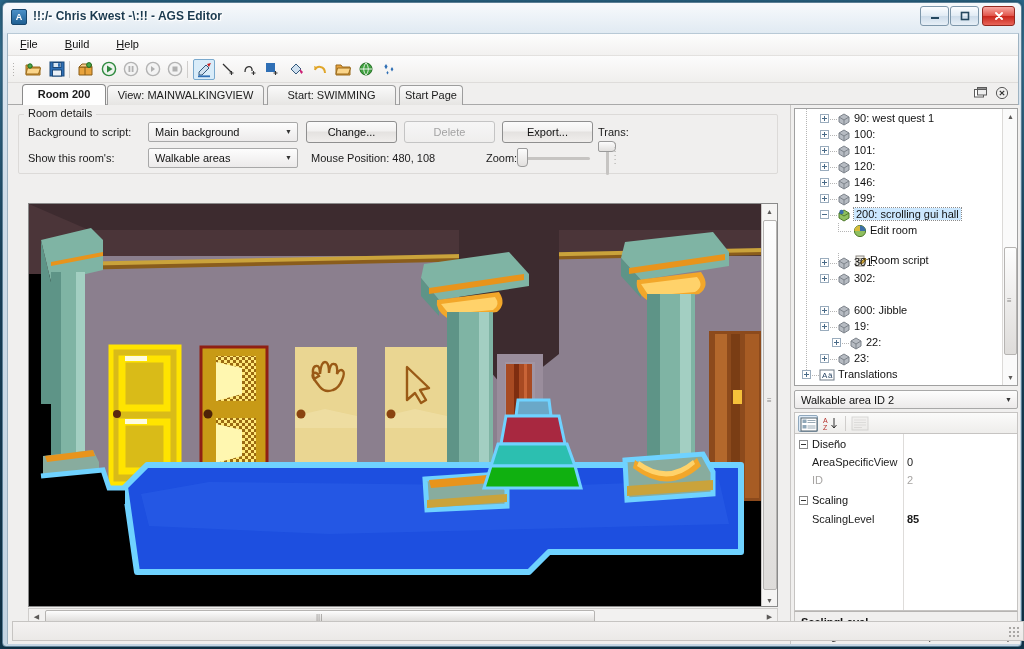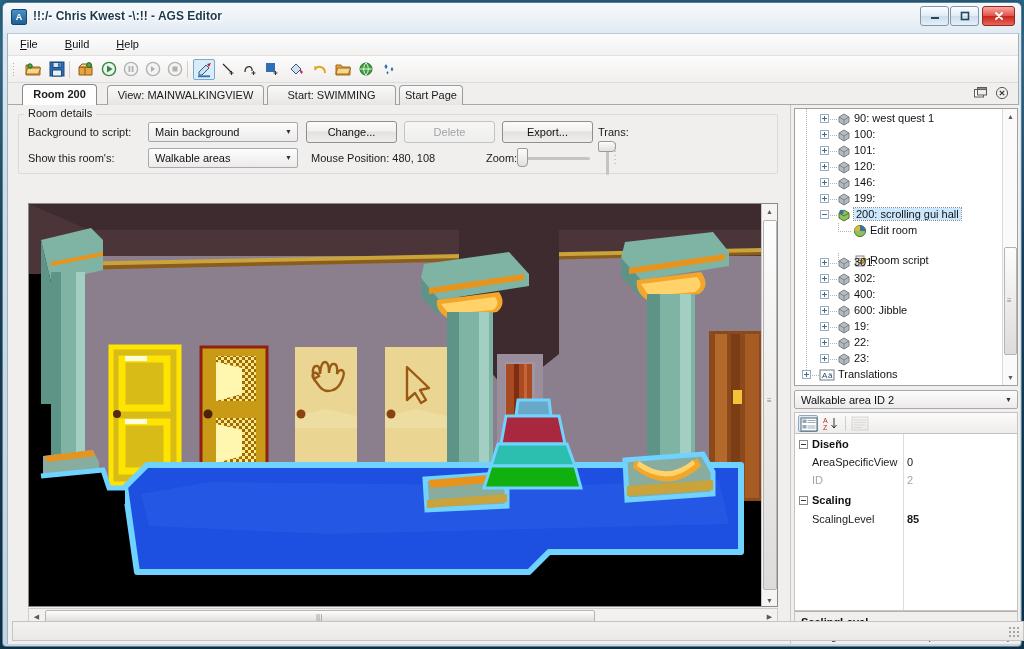--- a/index.html
+++ b/index.html
@@ -214,21 +214,21 @@
     border:1px solid #c6c4c2; border-bottom:none;
   }
   .pgt { position:absolute; top:2px; height:17px; cursor:pointer; }
   .pgt.sel { border:1px solid #90a8bd; background:#dceaf7; border-radius:2px; }
 
   #propgrid {
     position:absolute; left:3px; top:328px; width:224px; height:178px;
     background:#fff; border:1px solid #c6c4c2; overflow:hidden; font-size:11px;
   }
   .prow { position:absolute; left:0; width:222px; height:17px; }
-  .pcat { font-weight:bold; color:#111; }
+  .pcat { font-weight:normal; color:#111; }
   .pexp { position:absolute; left:4px; top:4px; width:9px; height:9px;
           border:1px solid #8a8a8a; background:#fff; cursor:pointer;}
   .pexp::before{content:'';position:absolute;left:1px;top:3px;width:5px;height:1px;background:#333;}
   .pcat-label { position:absolute; left:17px; top:2px; }
   .pname { position:absolute; left:17px; top:2px; color:#1b1b1b; }
   .pval  { position:absolute; left:112px; top:2px; color:#1b1b1b; }
   .pval.bold { font-weight:bold; }
   .pgray { color:#a6a4a2; }
   .pdiv { position:absolute; left:108px; top:0; width:1px; height:178px; background:#dedcda; }
 
@@ -393,21 +393,21 @@
         <div class="tb" style="left:370px">
           <svg width="16" height="16" viewBox="0 0 16 16">
             <path d="M5 3 l1.6 2.6 L5 8.2 L3.4 5.6Z" fill="#2f6fb5"></path>
             <path d="M11 6 l1.4 2.2 L11 10.4 L9.6 8.2Z" fill="#2f6fb5"></path>
             <path d="M6.5 10 l1.1 1.7 L6.5 13.4 L5.4 11.7Z" fill="#2f6fb5"></path>
           </svg>
         </div>
       </div>
 
       <div id="tabstrip">
-        <div class="tab active" style="left:14px; width:75px">Room 200</div>
+        <div class="tab active" style="left:14px; width:84px">Room 200</div>
         <div class="tab" style="left:99px; width:157px">View: MAINWALKINGVIEW</div>
         <div class="tab" style="left:259px; width:129px">Start: SWIMMING</div>
         <div class="tab" style="left:391px; width:64px">Start Page</div>
 
         <div id="tab-close-icons">
           <span class="tabicon">
             <svg width="16" height="14" viewBox="0 0 16 14">
               <rect x="1.5" y="3.5" width="9" height="7.5" fill="#fff" stroke="#5a5a5a"></rect>
               <rect x="4.5" y="1.5" width="9" height="7.5" fill="#eeeeee" stroke="#5a5a5a"></rect>
               <rect x="4.5" y="1.5" width="9" height="2" fill="#8f8f8f" stroke="#5a5a5a"></rect>
@@ -746,32 +746,20 @@
             <span class="ticon" style="left:42px">
               <svg width="14" height="14" viewBox="0 0 14 14">
                   <path d="M2 5 L7 2 L12 5 L12 10 L7 13 L2 10Z" fill="#b6bbc2" stroke="#7d838b"></path>
                   <path d="M2 5 L7 8 L12 5" fill="none" stroke="#7d838b"></path>
                   <path d="M7 8 V13" stroke="#7d838b"></path>
                 </svg>
             </span>
             <span class="tlabel" style="left:59px">302:</span>
           </div>
 
-          <div class="tnode" style="left:0; top:178px; width:206px">
-            <span class="expander plus" style="left:25px"></span>
-            <span class="dothoriz" style="left:35px; top:8px; width:7px;"></span>
-            <span class="ticon" style="left:42px">
-              <svg width="14" height="14" viewBox="0 0 14 14">
-                  <path d="M2 5 L7 2 L12 5 L12 10 L7 13 L2 10Z" fill="#b6bbc2" stroke="#7d838b"></path>
-                  <path d="M2 5 L7 8 L12 5" fill="none" stroke="#7d838b"></path>
-                  <path d="M7 8 V13" stroke="#7d838b"></path>
-                </svg>
-            </span>
-            <span class="tlabel" style="left:59px">400:</span>
-          </div>
 
           <div class="tnode" style="left:0; top:194px; width:206px">
             <span class="expander plus" style="left:25px"></span>
             <span class="dothoriz" style="left:35px; top:8px; width:7px;"></span>
             <span class="ticon" style="left:42px">
               <svg width="14" height="14" viewBox="0 0 14 14">
                   <path d="M2 5 L7 2 L12 5 L12 10 L7 13 L2 10Z" fill="#b6bbc2" stroke="#7d838b"></path>
                   <path d="M2 5 L7 8 L12 5" fill="none" stroke="#7d838b"></path>
                   <path d="M7 8 V13" stroke="#7d838b"></path>
                 </svg>
@@ -785,21 +773,21 @@
             <span class="ticon" style="left:42px">
               <svg width="14" height="14" viewBox="0 0 14 14">
                   <path d="M2 5 L7 2 L12 5 L12 10 L7 13 L2 10Z" fill="#b6bbc2" stroke="#7d838b"></path>
                   <path d="M2 5 L7 8 L12 5" fill="none" stroke="#7d838b"></path>
                   <path d="M7 8 V13" stroke="#7d838b"></path>
                 </svg>
             </span>
             <span class="tlabel" style="left:59px">19:</span>
           </div>
 
-          <div class="tnode" style="left:0; top:226px; width:206px">
+          <div class="tnode" style="left:12px; top:226px; width:206px">
             <span class="expander plus" style="left:25px"></span>
             <span class="dothoriz" style="left:35px; top:8px; width:7px;"></span>
             <span class="ticon" style="left:42px">
               <svg width="14" height="14" viewBox="0 0 14 14">
                   <path d="M2 5 L7 2 L12 5 L12 10 L7 13 L2 10Z" fill="#b6bbc2" stroke="#7d838b"></path>
                   <path d="M2 5 L7 8 L12 5" fill="none" stroke="#7d838b"></path>
                   <path d="M7 8 V13" stroke="#7d838b"></path>
                 </svg>
             </span>
             <span class="tlabel" style="left:59px">22:</span>

